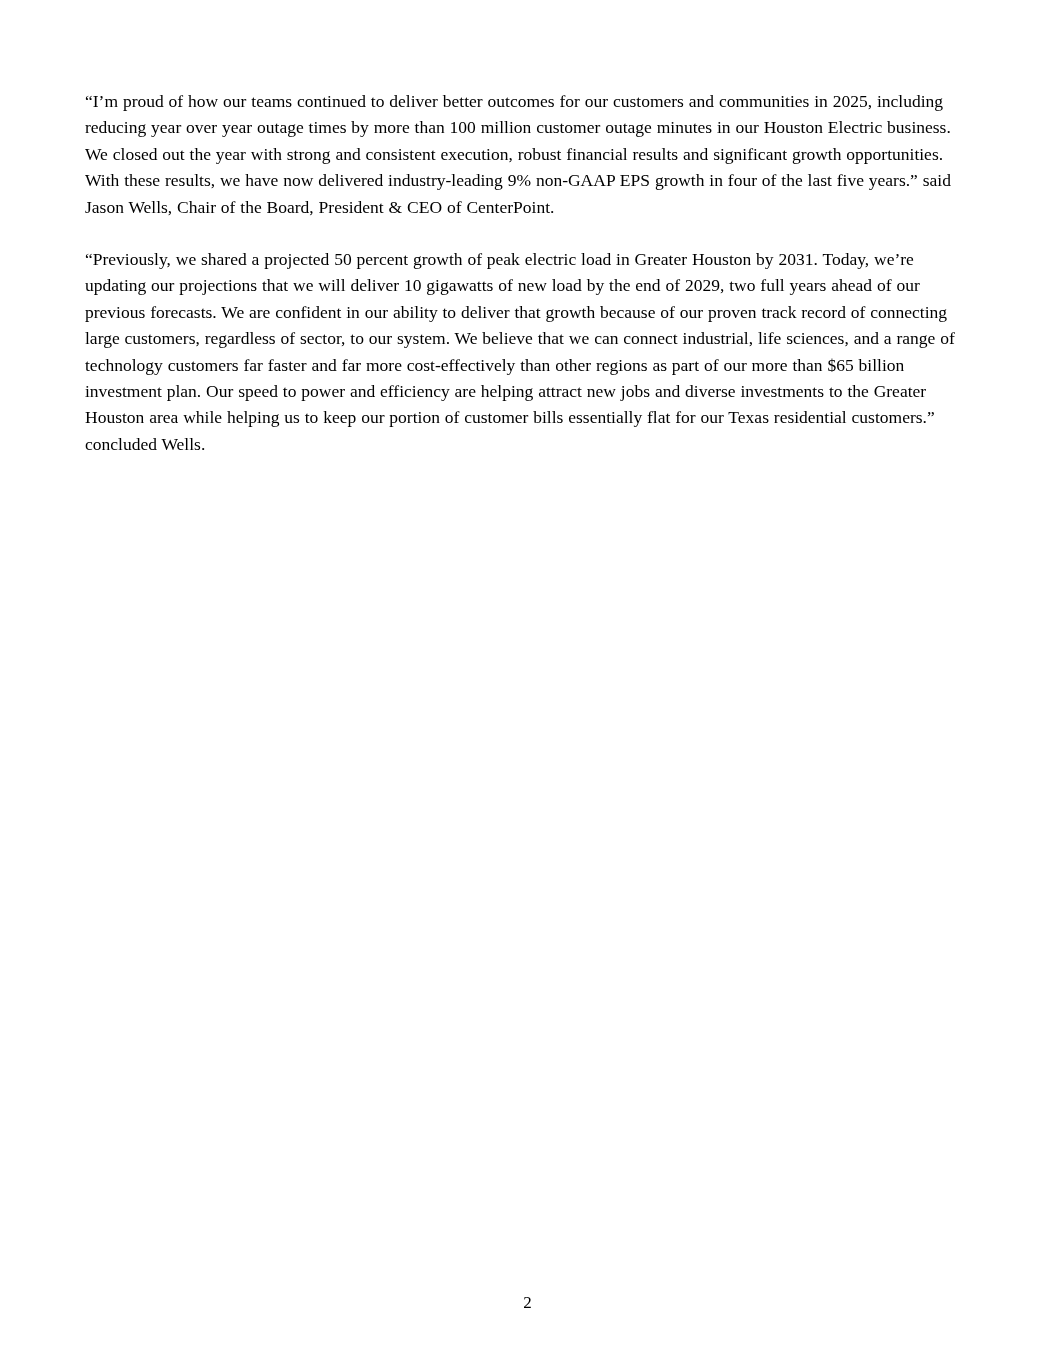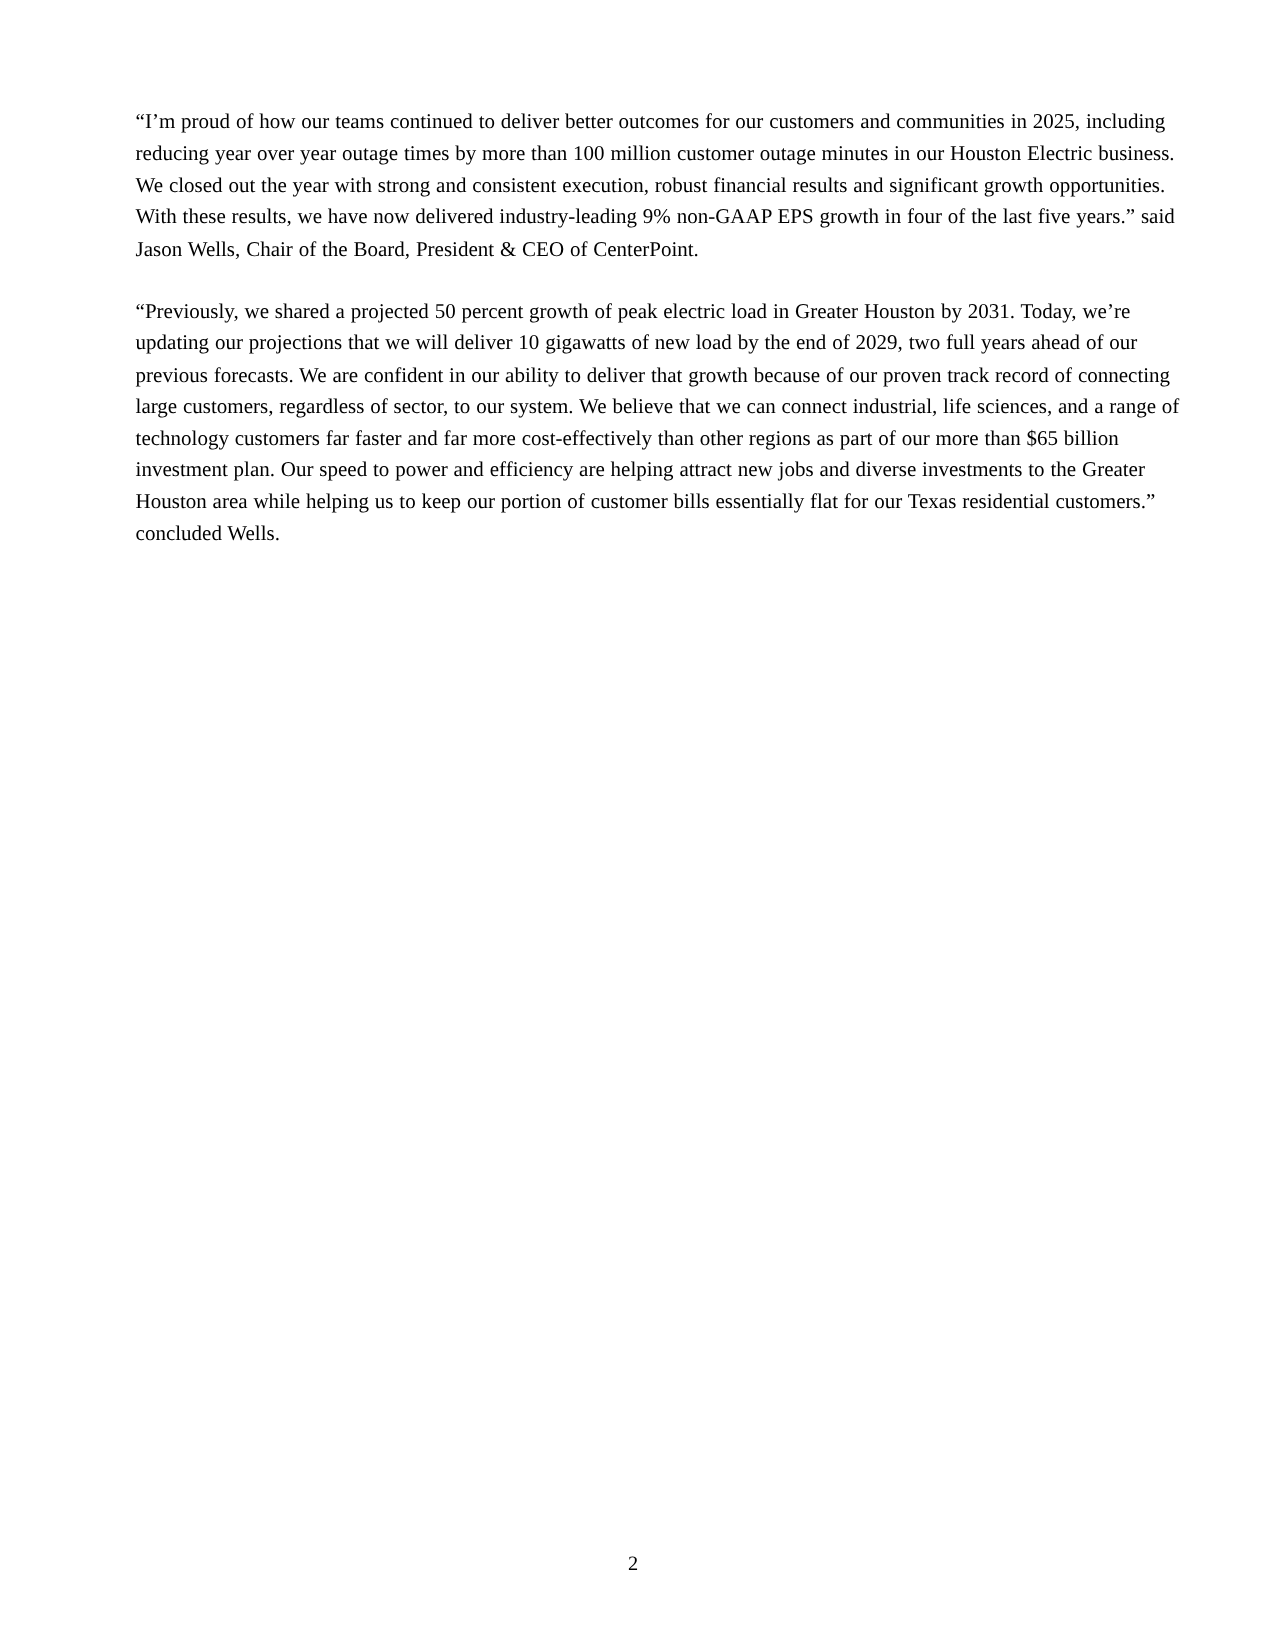--- a/index.html
+++ b/index.html
@@ -15,21 +15,20 @@
     font-family: "Liberation Serif", "DejaVu Serif", serif;
     color: #000000;
     box-sizing: border-box;
     overflow: hidden;
   }
   .body-text {
     position: absolute;
     top: 88px;
     left: 85px;
     width: 882px;
-    margin-left: 28px;
   }
   .body-text p {
     margin: 0 0 26px 0;
     font-size: 17.5px;
     line-height: 26.4px;
     text-align: left;
     word-spacing: 0.5px;
   }
   .page-number {
     position: absolute;

